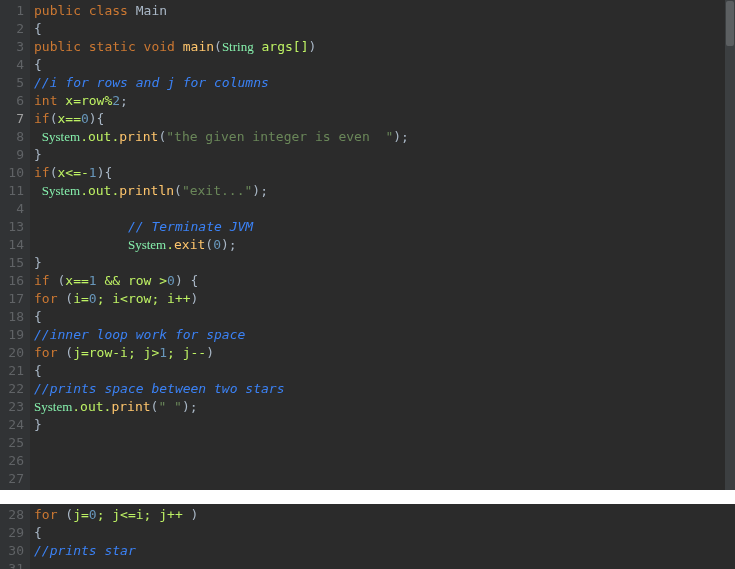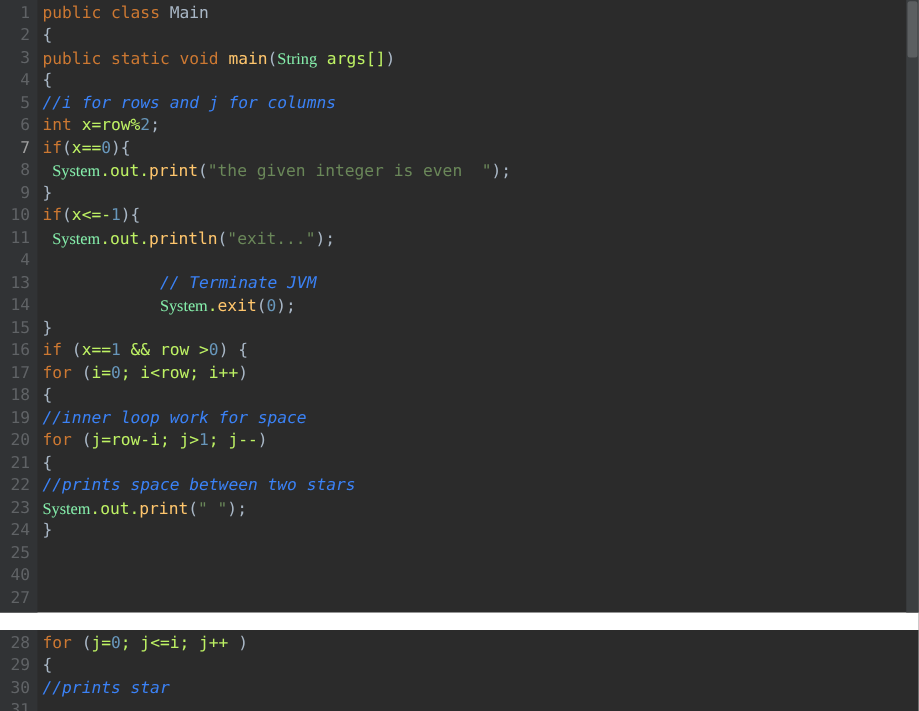--- a/index.html
+++ b/index.html
@@ -88,21 +88,21 @@
       <div>16</div>
       <div>17</div>
       <div>18</div>
       <div>19</div>
       <div>20</div>
       <div>21</div>
       <div>22</div>
       <div>23</div>
       <div>24</div>
       <div>25</div>
-      <div>40</div>
+      <div>26</div>
       <div>27</div>
     </div>
   <div class="code" id="code1">
       <div class="line"><span class="kw">public</span><span class="op"> </span><span class="kw">class</span><span class="op"> </span><span class="cls">Main</span></div>
       <div class="line"><span class="punct">{</span></div>
       <div class="line"><span class="kw">public</span><span class="op"> </span><span class="kw">static</span><span class="op"> </span><span class="kw">void</span><span class="op"> </span><span class="method">main</span><span class="punct">(</span><span class="sys">String</span><span class="op"> args[]</span><span class="punct">)</span></div>
       <div class="line"><span class="punct">{</span></div>
       <div class="line"><span class="comment">//i for rows and j for columns</span></div>
       <div class="line"><span class="kw">int</span><span class="op"> x=row</span><span class="op">%</span><span class="num">2</span><span class="punct">;</span></div>
       <div class="line"><span class="kw">if</span><span class="punct">(</span><span class="op">x==</span><span class="num">0</span><span class="punct">){</span></div>

